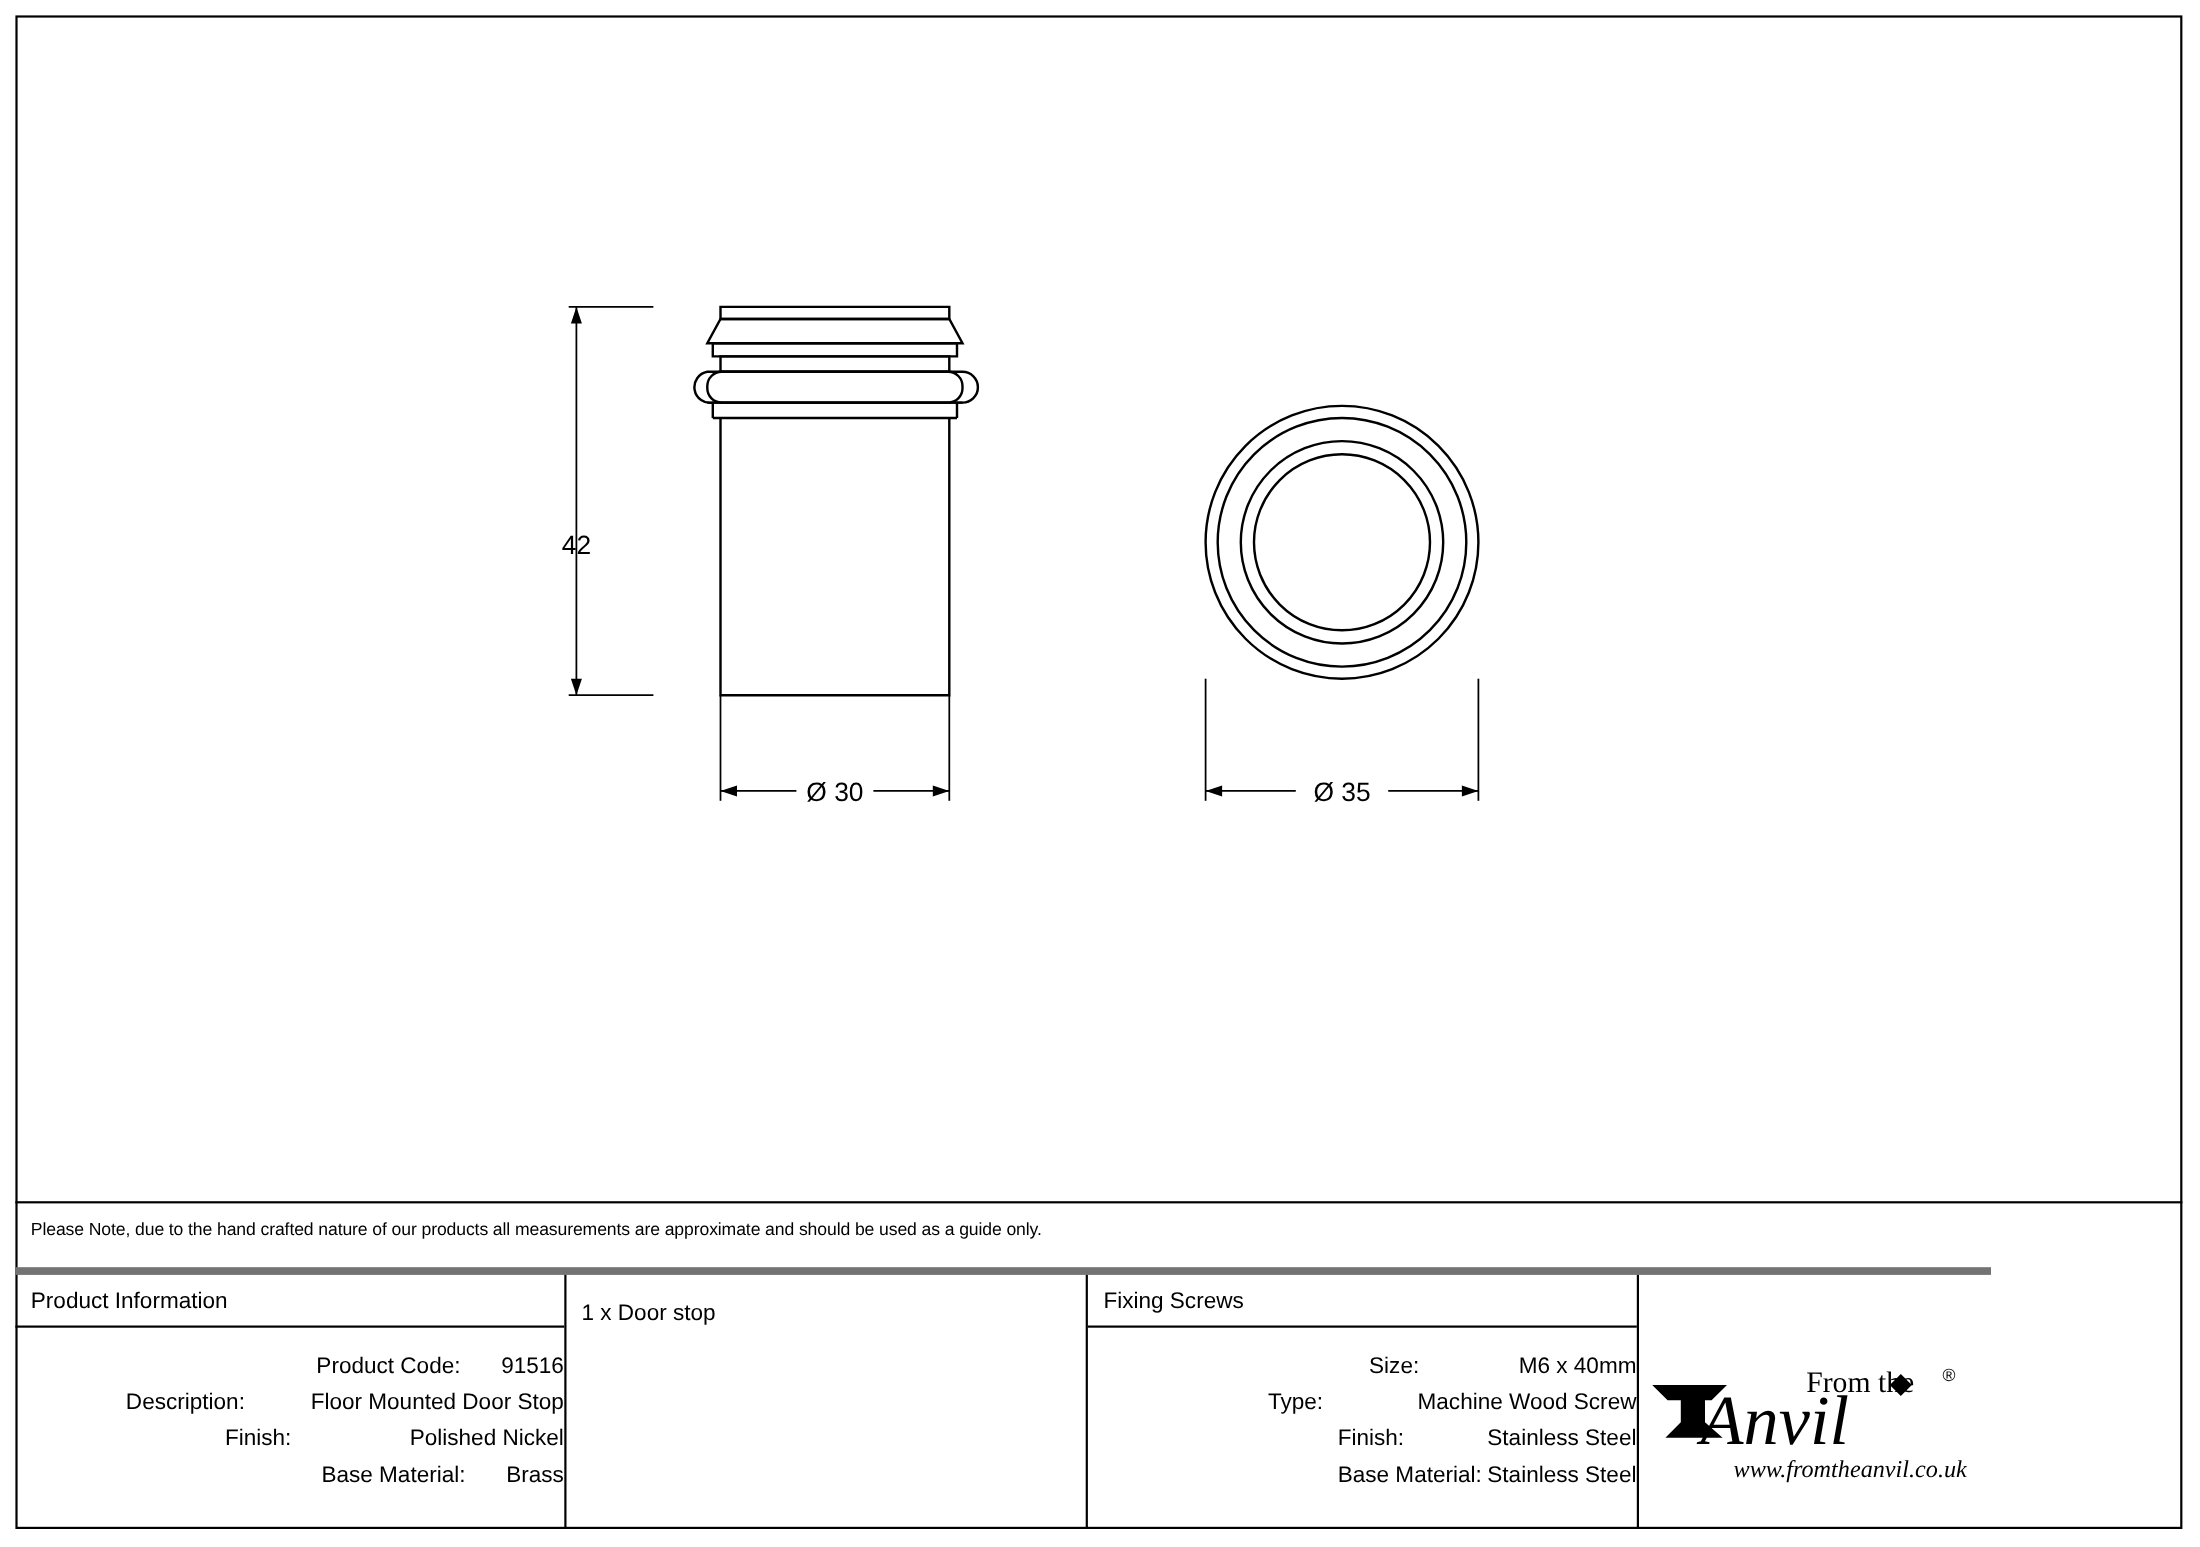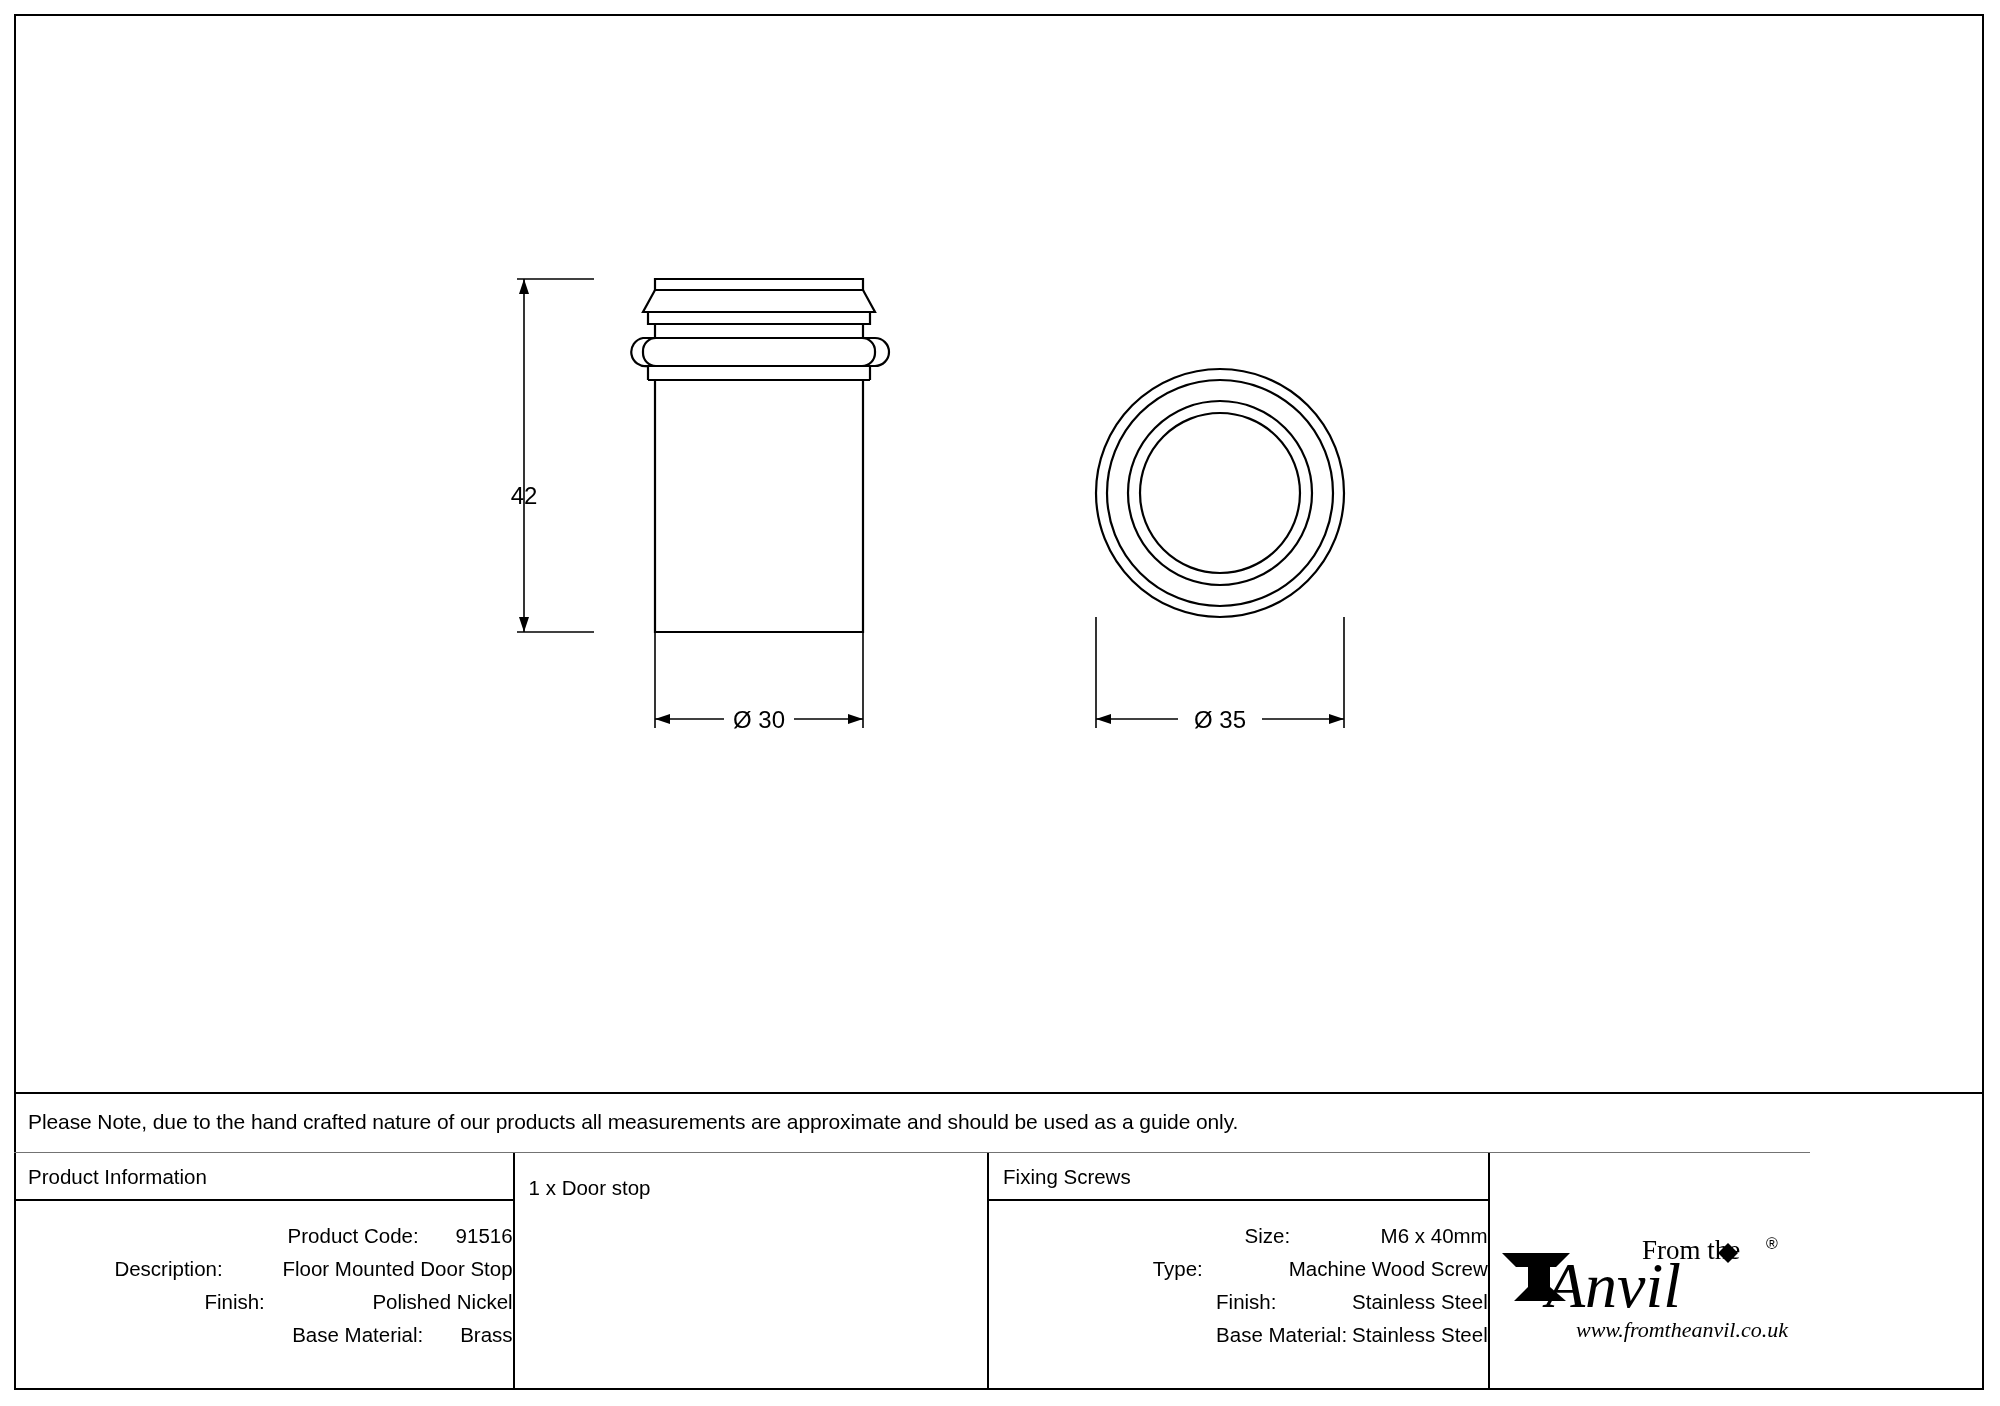--- a/index.html
+++ b/index.html
@@ -47,33 +47,33 @@
     top: 1092px;
     width: 1970px;
     height: 60px;
     border-top: 2px solid #000000;
     box-sizing: border-box;
   }
   #note-text {
     position: absolute;
     left: 14px;
     top: 16px;
-    font-size: 21px;
+    font-size: 16px;
     letter-spacing: -0.1px;
     white-space: nowrap;
   }
 
   
   #info-table {
     position: absolute;
     left: 14px;
     top: 1152px;
     width: 1796px;
     height: 238px;
-    border-top: 1px solid #737373;
+    border-top: 7px solid #737373;
     box-sizing: border-box;
     display: flex;
   }
   .col {
     position: relative;
     box-sizing: border-box;
     height: 100%;
   }
   .col.c1 { width: 556px; border-right: 2px solid #000000; }
   .col.c2 { width: 527px; border-right: 2px solid #000000; }

